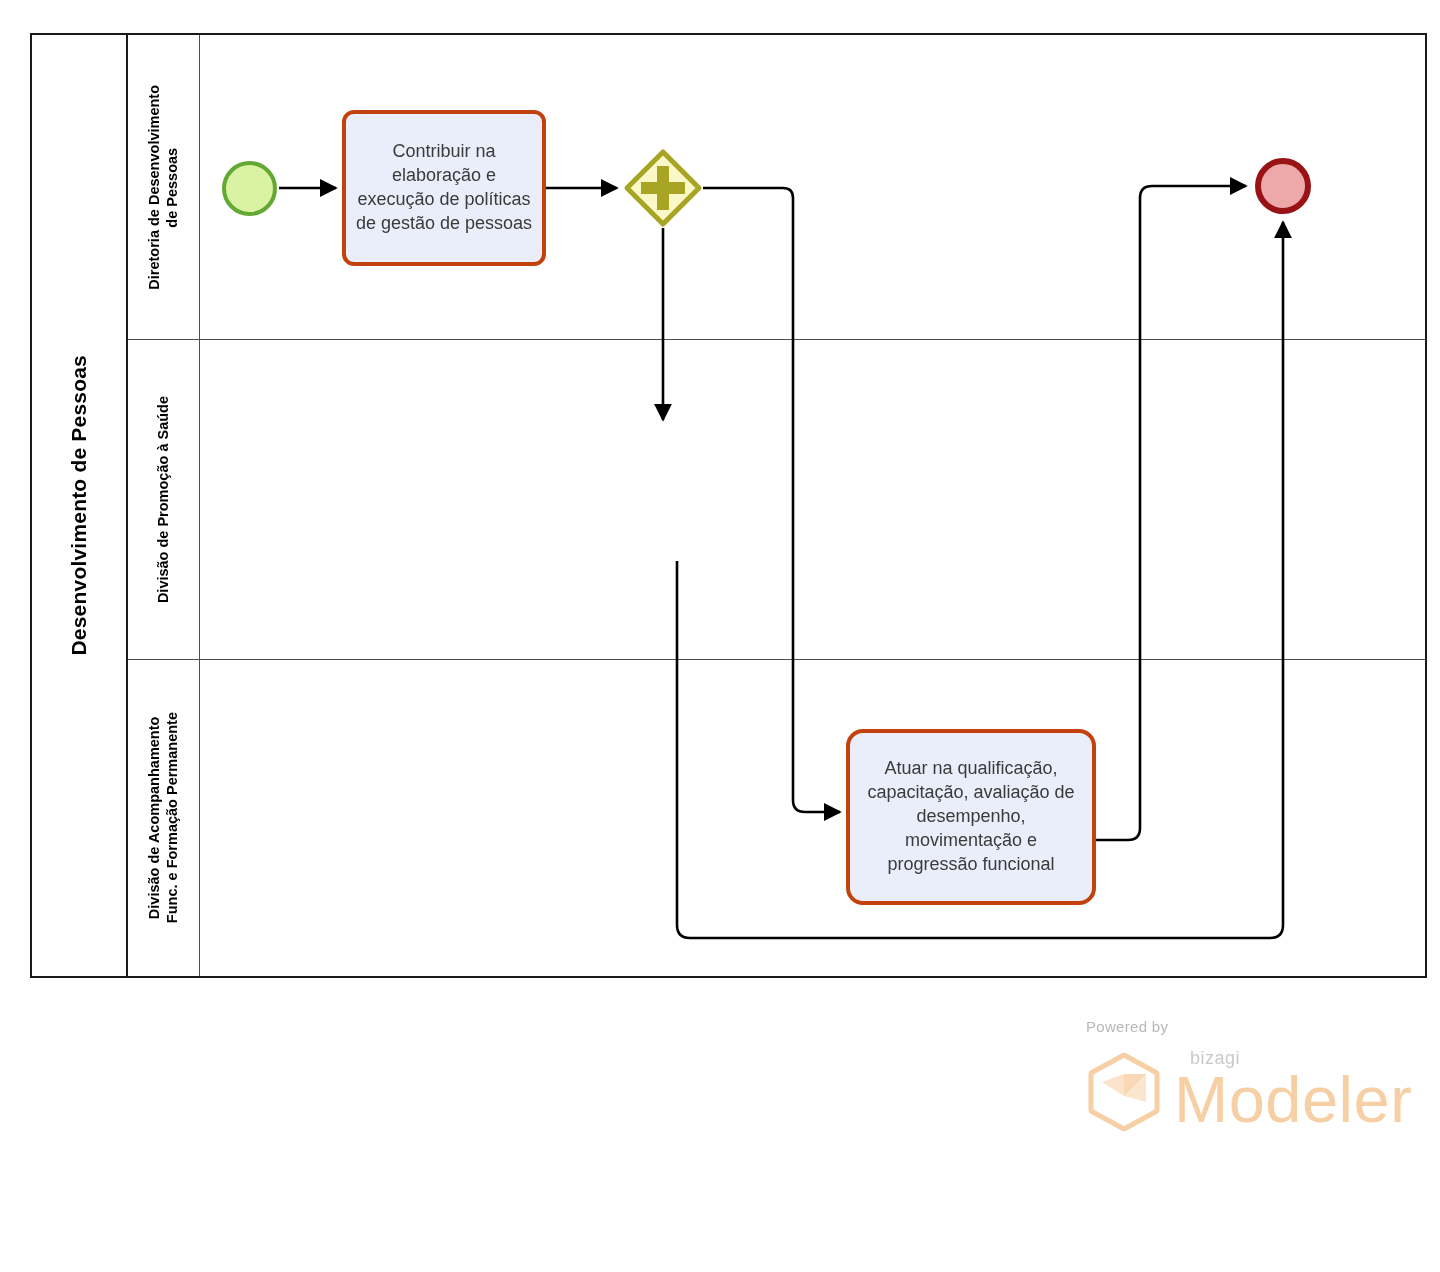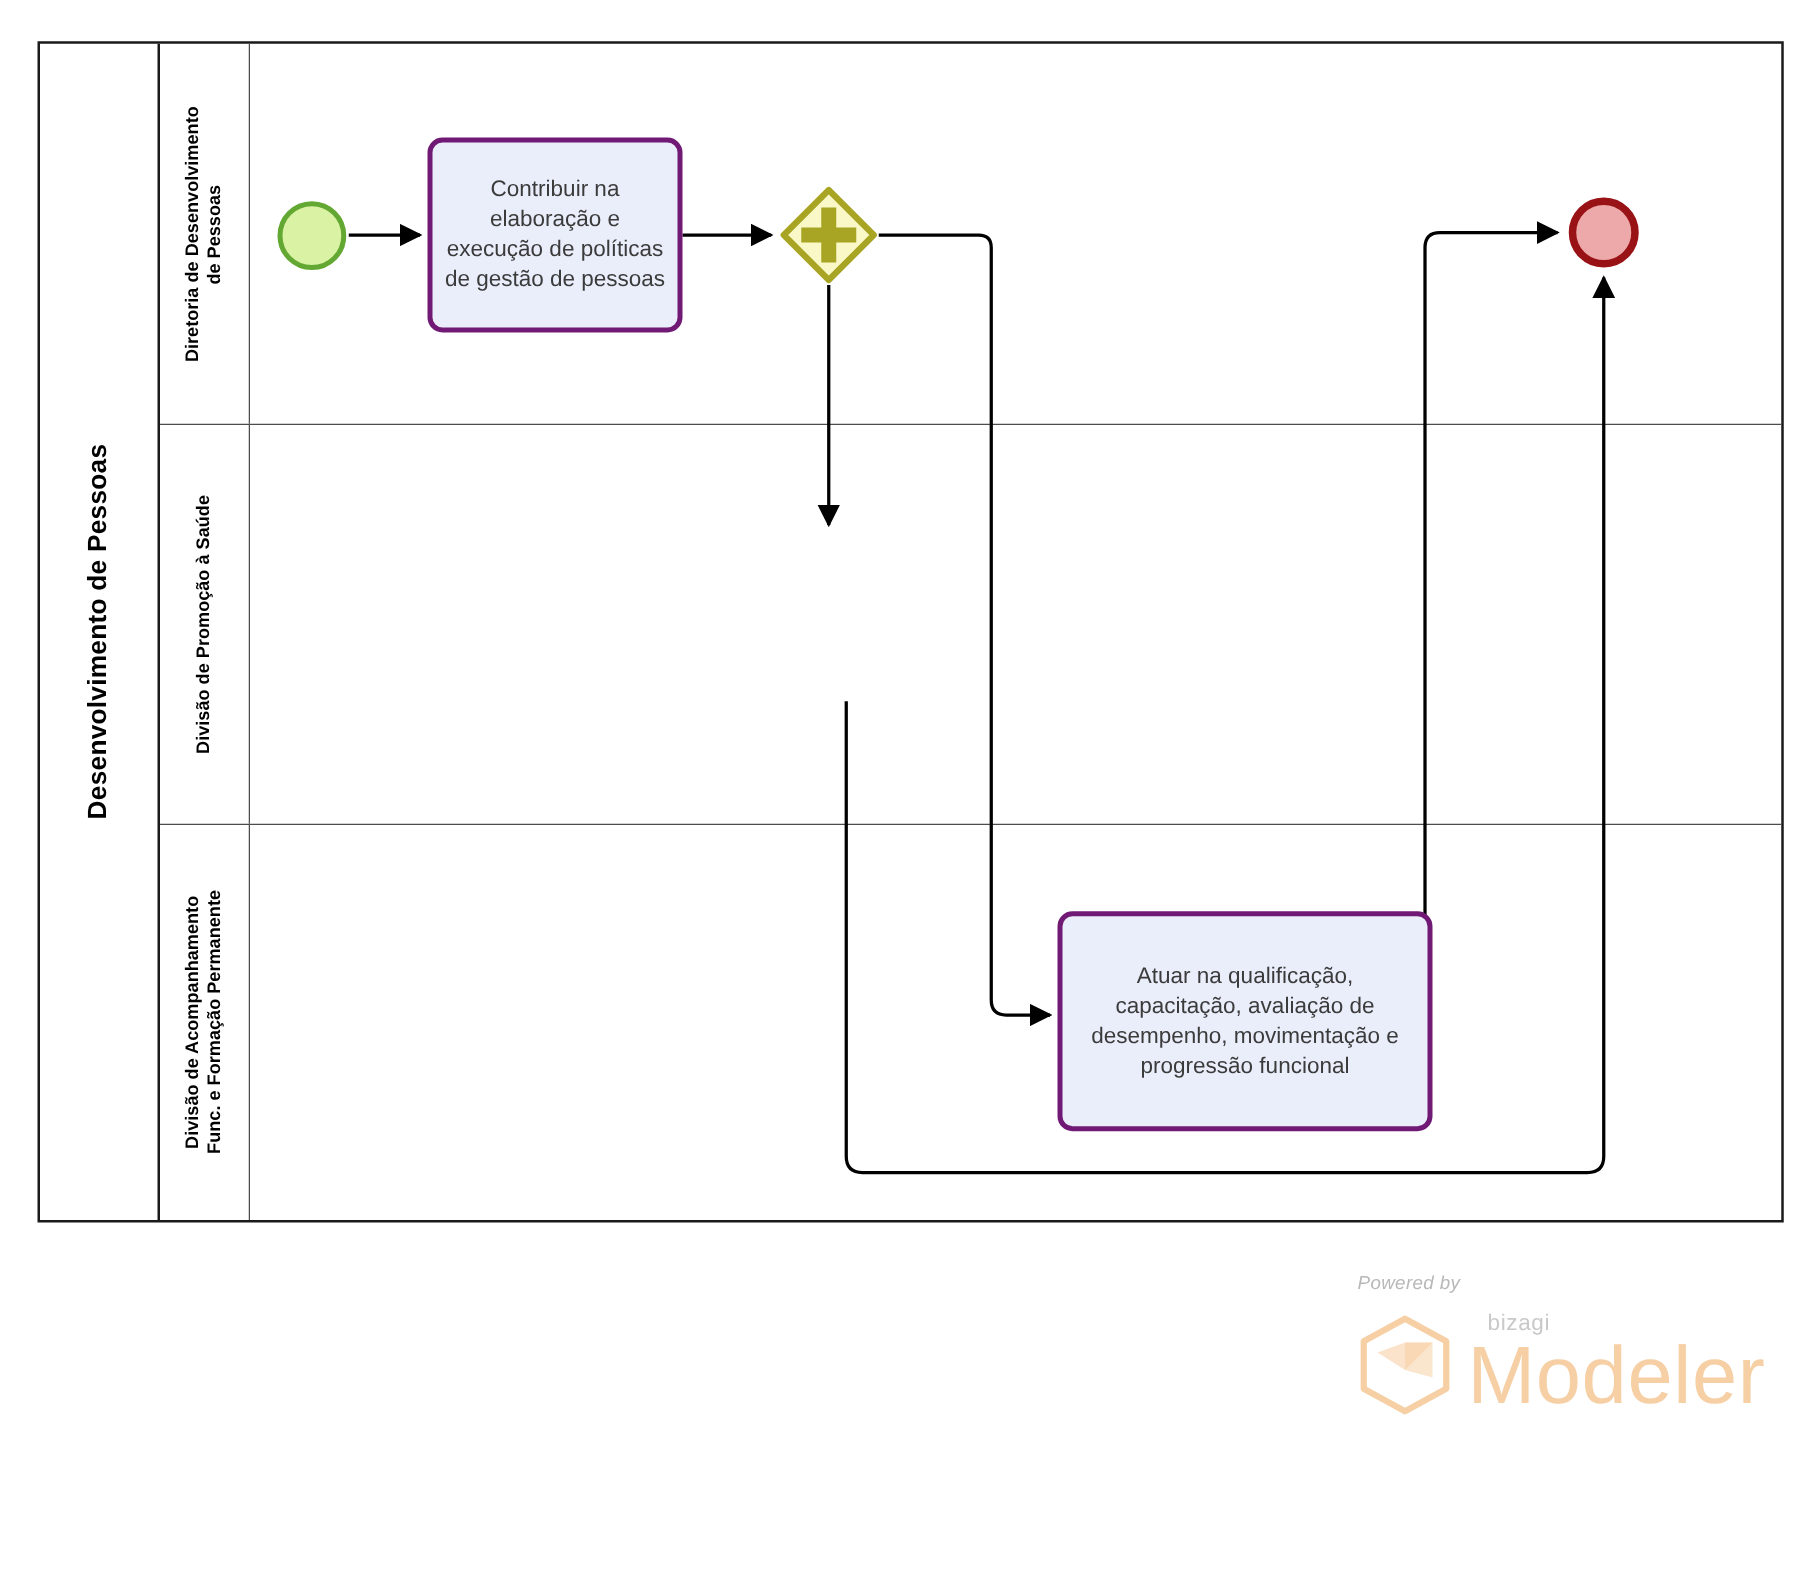--- a/index.html
+++ b/index.html
@@ -128,34 +128,34 @@
     top: 158px;
     background: #eda9a9;
     border: 6px solid #981216;
   }
 
   
   .task {
     position: absolute;
     box-sizing: border-box;
     background: #eaeefb;
-    border: 4px solid #701a75;
+    border: 4px solid #c2410c;
     border-radius: 12px;
     display: flex;
     align-items: center;
     justify-content: center;
     text-align: center;
     color: #3b3b3b;
     font-size: 18px;
     line-height: 1.33;
     padding: 4px 8px;
   }
   #task-1 { left: 342px; top: 110px;  width: 204px; height: 156px; }
   #task-2 { left: 557px; top: 427px;  width: 214px; height: 134px; }
-  #task-3 { left: 846px; top: 729px;  width: 300px; height: 176px; }
+  #task-3 { left: 846px; top: 729px;  width: 250px; height: 176px; border-radius: 17px; }
 
   
   .gateway {
     position: absolute;
     left: 623px;
     top: 148px;
     width: 80px;
     height: 80px;
   }
 
@@ -167,21 +167,20 @@
     width: 270px;
     height: 100px;
   }
   .wm-powered {
     position: absolute;
     left: 8px;
     top: 0px;
     font-size: 15px;
     color: #b8b8b8;
     letter-spacing: 0.3px;
-    font-style: italic;
   }
   .wm-bizagi {
     position: absolute;
     left: 112px;
     top: 30px;
     font-size: 18px;
     color: #c9c9c9;
     letter-spacing: 0.5px;
   }
   .wm-modeler {

